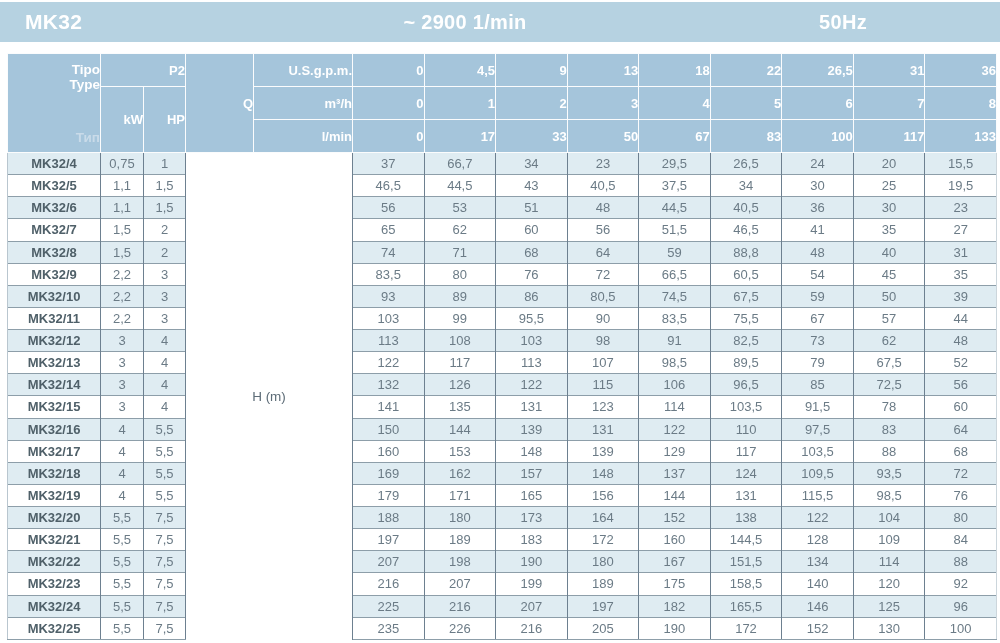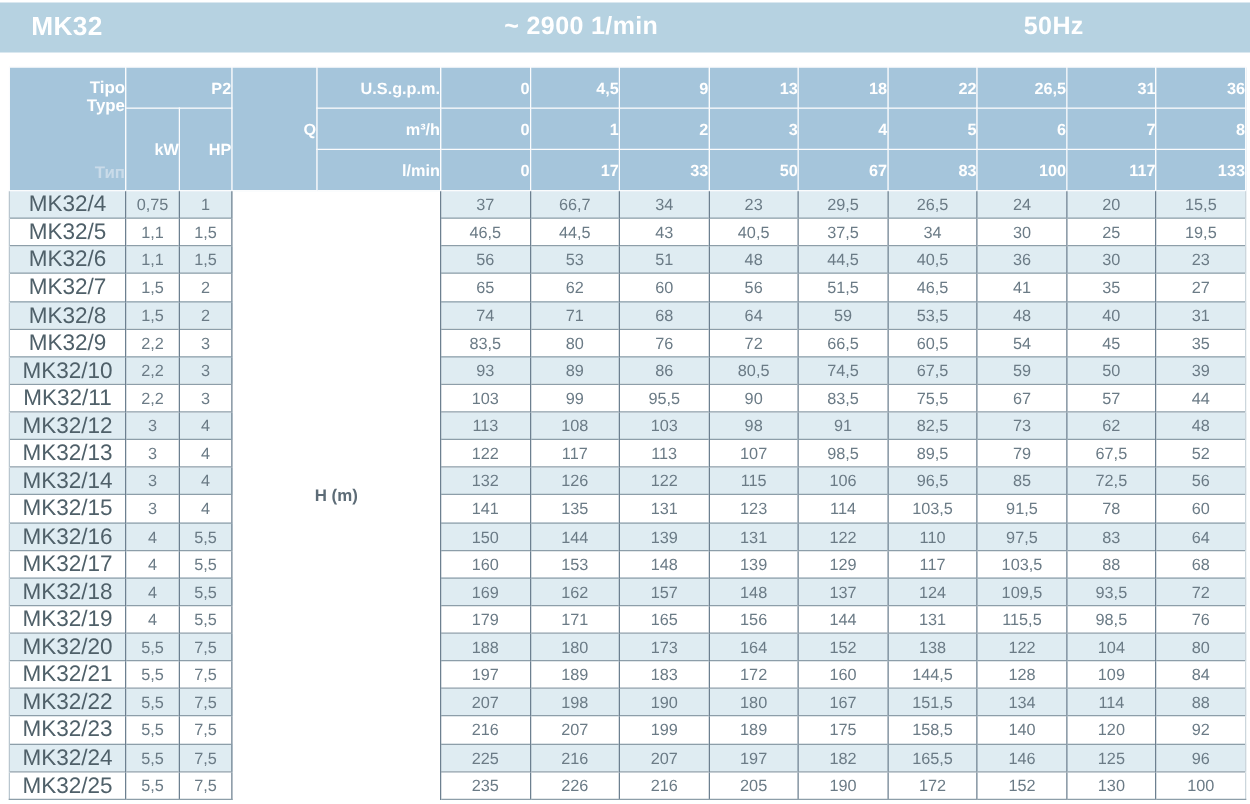--- a/index.html
+++ b/index.html
@@ -44,29 +44,28 @@
     font-size: 13px; font-weight: normal; text-align: center;
     vertical-align: middle; padding: 0;
     color: var(--value-text, #6b7b86);
     border-top: 1px solid var(--grid-h, #8d9ea9);
   }
   tbody tr:nth-child(odd)  th, tbody tr:nth-child(odd)  td { background: var(--row-tint, #dfecf2); }
   tbody tr:nth-child(even) th, tbody tr:nth-child(even) td { background: #ffffff; }
   tbody tr:last-child th, tbody tr:last-child td { border-bottom: 1px solid var(--grid-h, #8d9ea9); }
 
   tbody th.rlabel {
-    font-weight: normal; color: var(--label-text, #4f6069); font-size: 18px;
+    font-weight: bold; color: var(--label-text, #4f6069); font-size: 13px;
     border-left: 1px solid #b9c6cf;
     border-right: 1px solid var(--grid-v, #6d8090);
   }
   tbody td.kw, tbody td.hp { border-right: 1px solid var(--grid-v, #6d8090); }
   tbody td.hm {
     background: #ffffff !important; color: #5d6c77; font-size: 13.5px;
     border-right: 1px solid var(--grid-v, #6d8090);
-    font-weight: bold;
   }
   tbody td.val { border-right: 1px solid var(--grid-v, #6d8090); }
   tbody td.val:last-child { border-right: 1px solid #ccd6dc; }
 </style>
 </head>
 <body>
 
 <div class="page">
 
   <header class="band">
@@ -199,21 +198,21 @@
         </tr>
         <tr>
           <th class="rlabel">MK32/8</th>
           <td class="kw">1,5</td>
           <td class="hp">2</td>
           <td class="val">74</td>
           <td class="val">71</td>
           <td class="val">68</td>
           <td class="val">64</td>
           <td class="val">59</td>
-          <td class="val">53,5</td>
+          <td class="val">88,8</td>
           <td class="val">48</td>
           <td class="val">40</td>
           <td class="val">31</td>
         </tr>
         <tr>
           <th class="rlabel">MK32/9</th>
           <td class="kw">2,2</td>
           <td class="hp">3</td>
           <td class="val">83,5</td>
           <td class="val">80</td>

